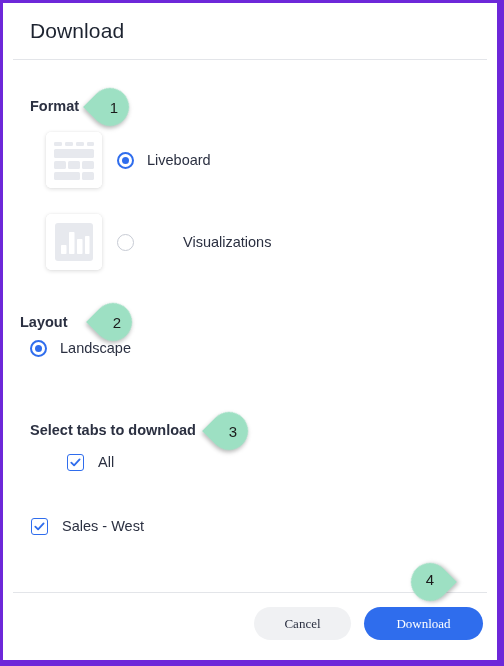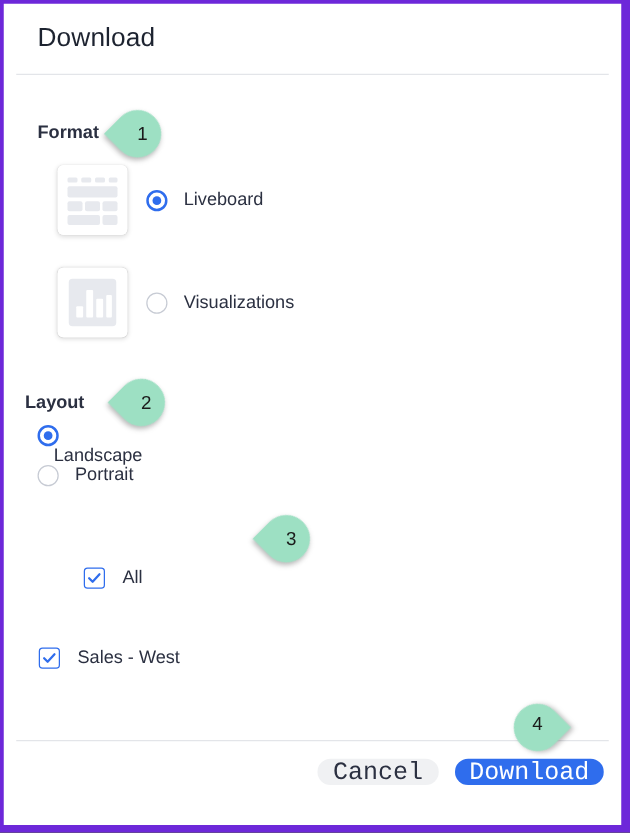--- a/index.html
+++ b/index.html
@@ -195,25 +195,25 @@
   .footer {
     position: absolute;
     left: 0;
     right: 0;
     top: 590px;
     height: 70px;
   }
   .btn {
     position: absolute;
     top: 14px;
-    height: 21px;
+    height: 33px;
     border: none;
     border-radius: 17px;
-    font-size: 20px;
-    font-family: Liberation Mono, monospace;
+    font-size: 13px;
+    font-family: Liberation Serif, serif;
     cursor: pointer;
     padding: 0;
   }
   .btn.cancel {
     left: 251px;
     width: 97px;
     background: #f0f1f3;
     color: #2b3041;
   }
   .btn.primary {
@@ -265,40 +265,37 @@
     <div class="thumb" style="left:43px; top:154px;">
       <svg width="56" height="56" viewBox="0 0 56 56">
         <rect x="0" y="0" width="56" height="56" rx="5" fill="#ffffff"></rect>
         <rect x="9" y="9" width="38" height="38" rx="3" fill="#e7e9ee"></rect>
         <rect x="15" y="31" width="5.5" height="9" rx="0.8" fill="#ffffff"></rect>
         <rect x="23" y="18" width="5.5" height="22" rx="0.8" fill="#ffffff"></rect>
         <rect x="31" y="25" width="5.5" height="15" rx="0.8" fill="#ffffff"></rect>
         <rect x="39" y="22" width="4.5" height="18" rx="0.8" fill="#ffffff"></rect>
       </svg>
     </div>
-    <div class="radio-row" style="left:114px; top:174px;">
+    <div class="radio-row" style="left:114px; top:174px;gap:36px;">
       <span class="radio"></span>
       <span class="radio-label">Visualizations</span>
     </div>
 
     <div class="section-label" style="left:17px; top:254px;">Layout</div>
     <div class="badge left" style="left:91px; top:243px;">
       <div class="pin"></div>
       <div class="num">2</div>
     </div>
 
-    <div class="radio-row" style="left:27px; top:280px;flex-direction:column;">
+    <div class="radio-row" style="left:27px; top:280px;">
       <span class="radio checked"></span>
       <span class="radio-label">Landscape</span>
     </div>
-    <div class="radio-row" style="left:27px; top:312px;">
-      <span class="radio"></span>
-      <span class="radio-label">Portrait</span>
-    </div>
-
+
+    <div class="section-label" style="left:27px; top:362px;">Select tabs to download</div>
     <div class="badge left" style="left:207px; top:352px;">
       <div class="pin"></div>
       <div class="num">3</div>
     </div>
 
     <div class="check-row" style="left:28px; top:392px;padding-left:36px;">
       <span class="checkbox">
         <svg width="13" height="13" viewBox="0 0 13 13">
           <polyline points="2.3,6.6 5.1,9.4 10.6,3.4" fill="none" stroke="#2f6ded" stroke-width="1.8" stroke-linecap="round" stroke-linejoin="round"></polyline>
         </svg>

